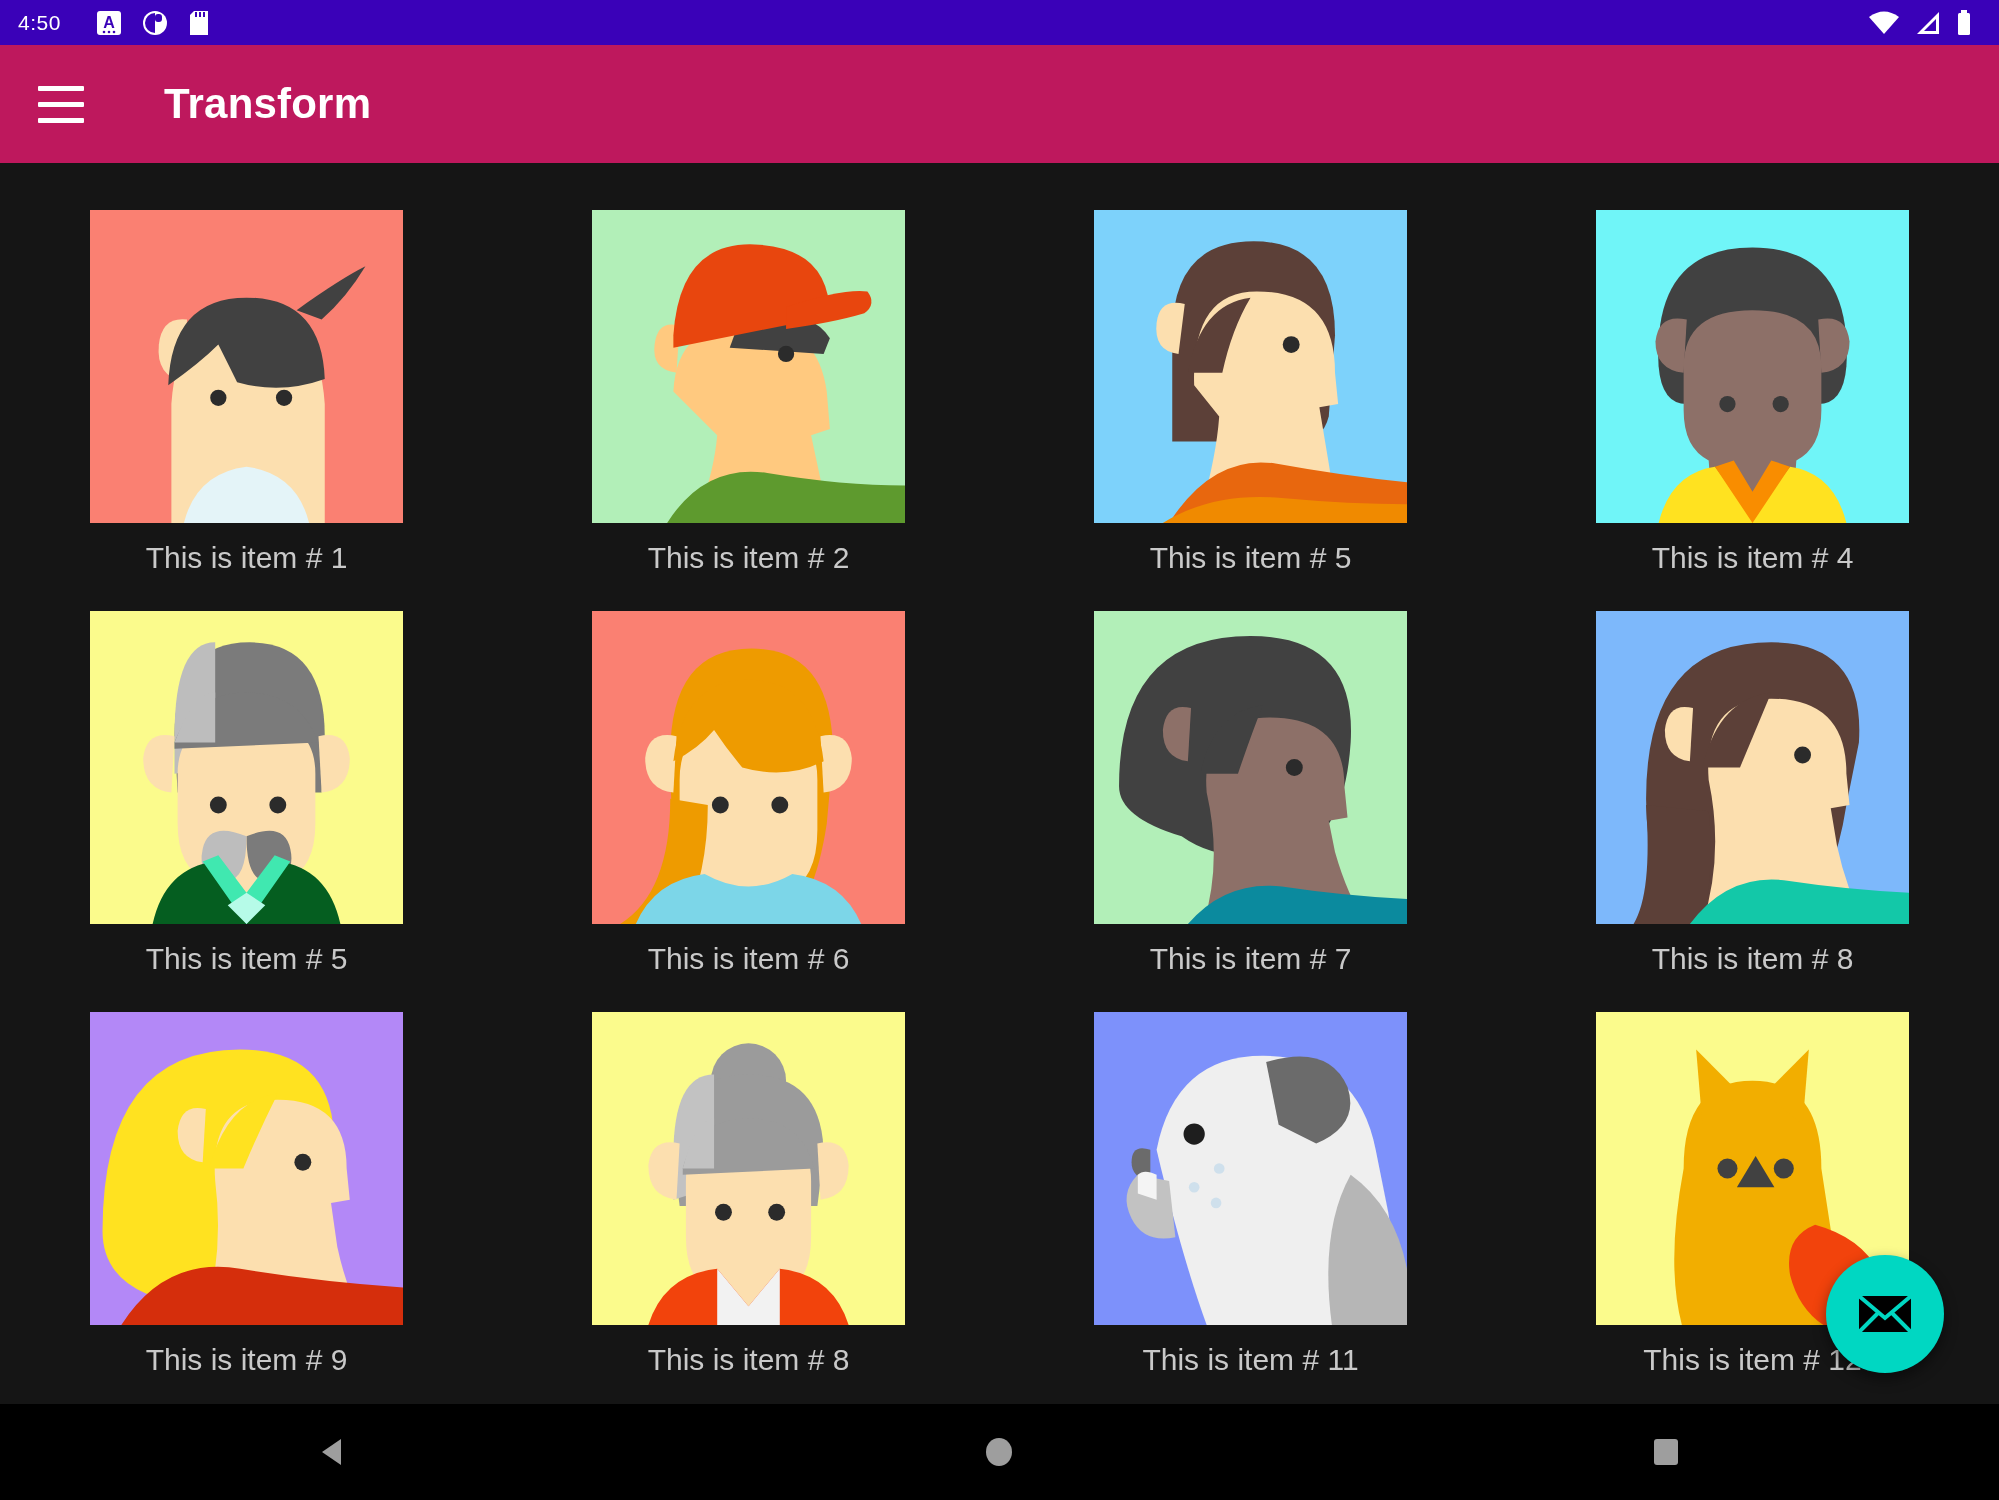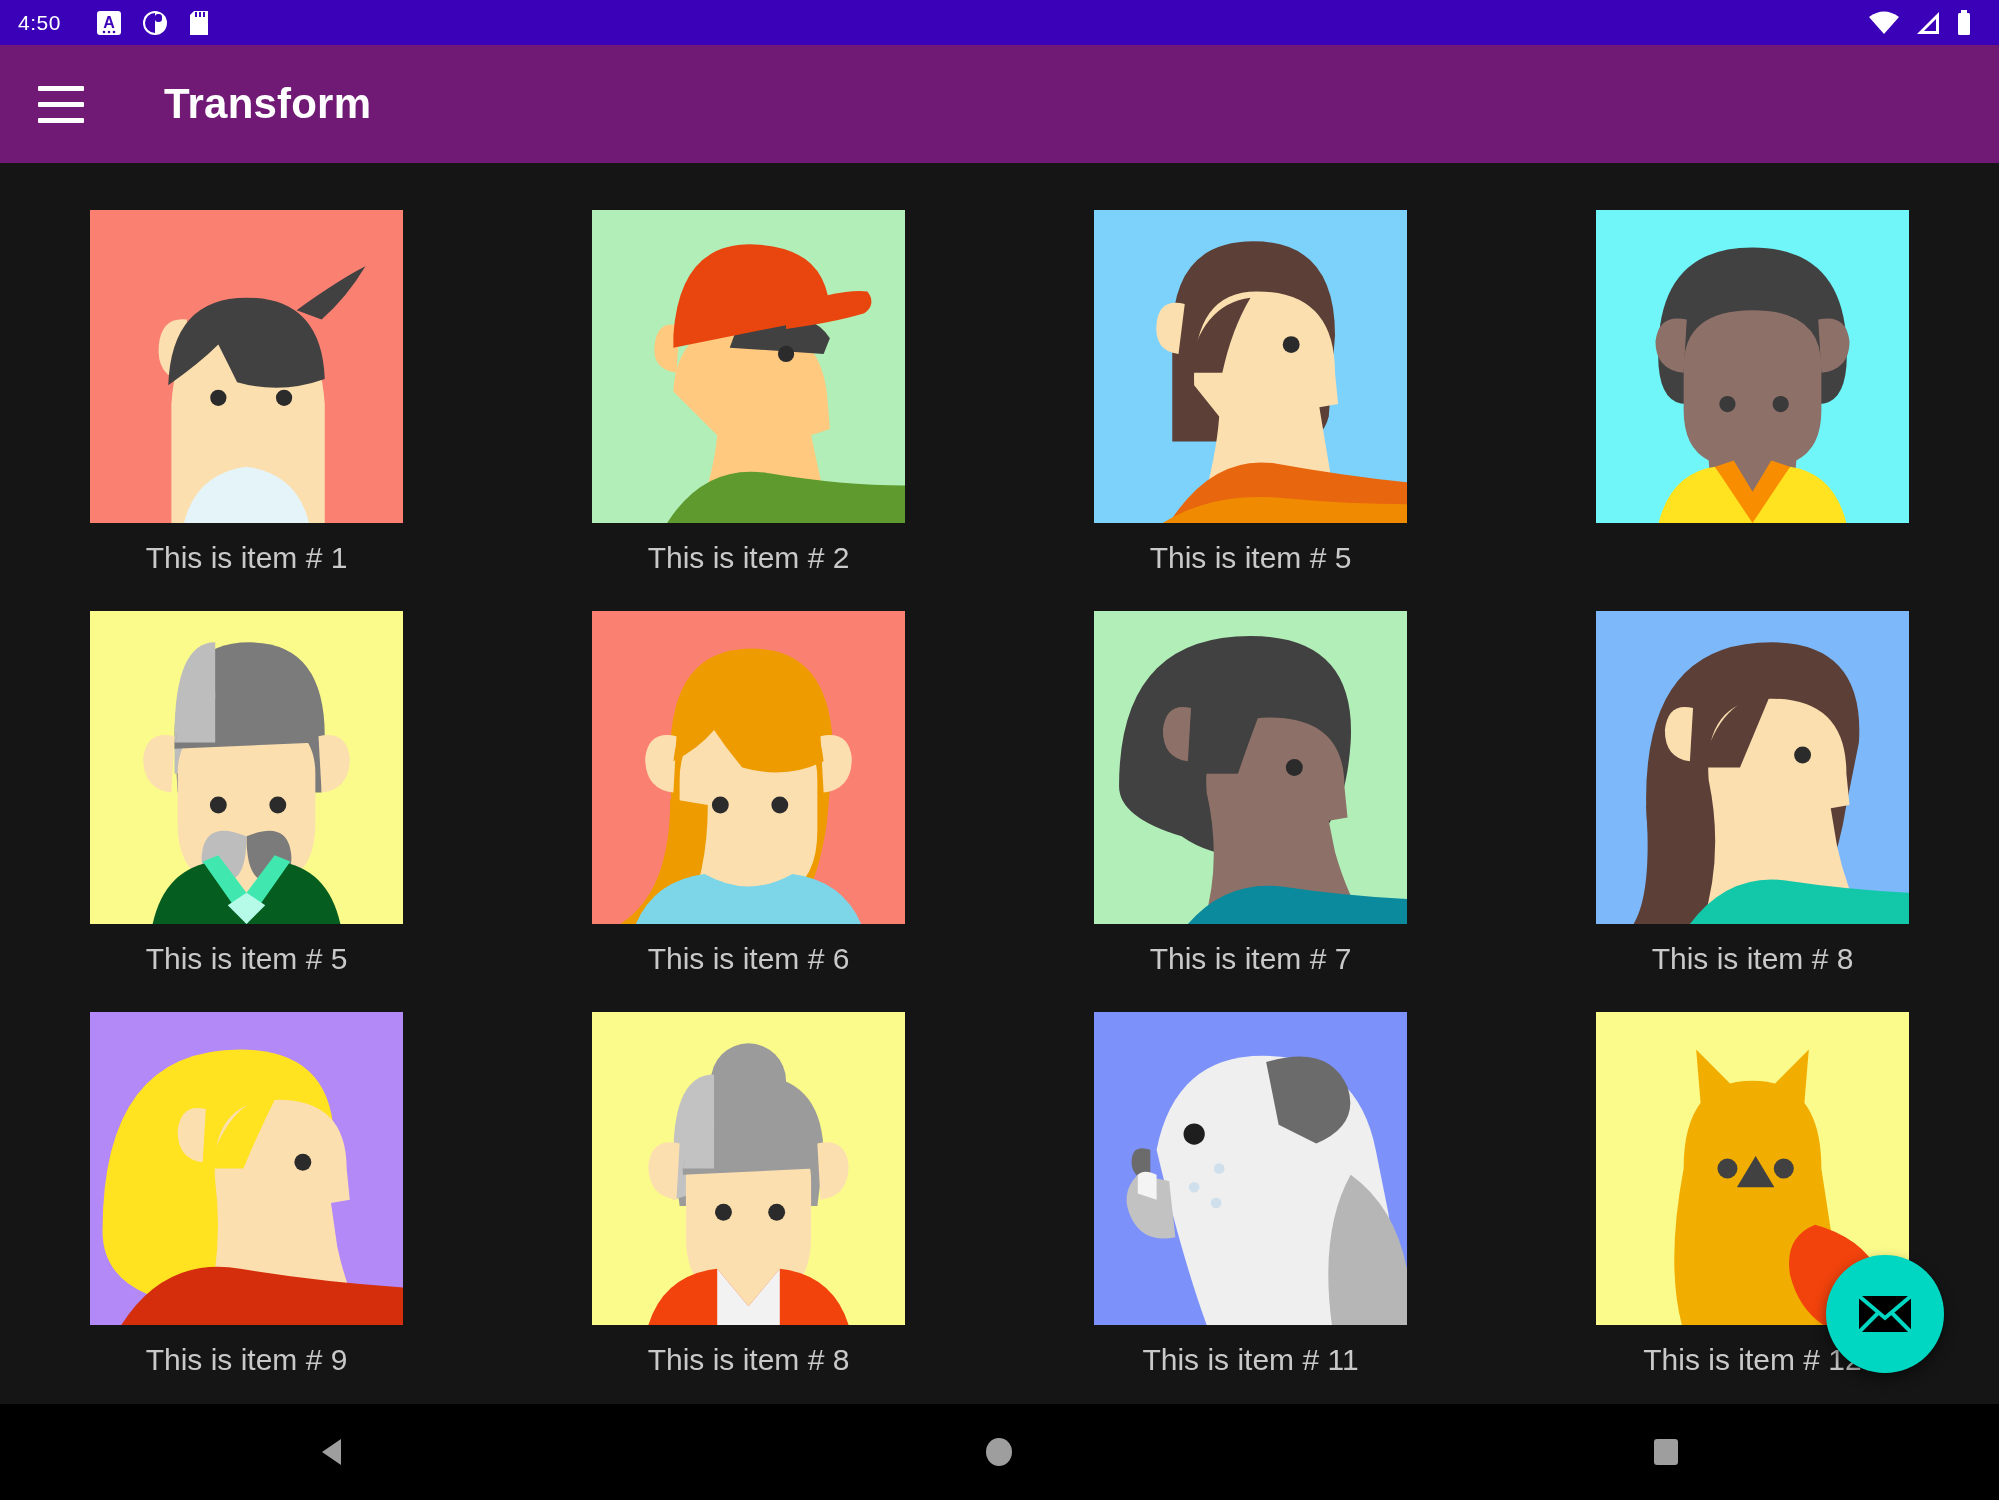--- a/index.html
+++ b/index.html
@@ -29,21 +29,21 @@
     font-family: "Liberation Sans", sans-serif;
   }
   .sb-icons-left { display: flex; align-items: center; gap: 18px; margin-left: 34px; }
   .sb-icons-right { margin-left: auto; display: flex; align-items: center; gap: 12px; padding-right: 8px;}
   .sb-ic { display: block; }
 
   
   #appbar {
     position: absolute; top: 45px; left: 0;
     width: 1999px; height: 118px;
-    background: #701a75;
+    background: #be185d;
     display: flex; align-items: center;
   }
   #menu-btn {
     width: 64px; height: 64px; margin-left: 38px;
     display: flex; flex-direction: column; justify-content: center; gap: 11px;
     cursor: pointer;
   }
   #menu-btn span { display:block; width: 46px; height: 5px; background: #fff; border-radius: 1px; }
   #appbar-title {
     color: #ffffff; font-size: 42px; font-weight: bold;
@@ -203,20 +203,21 @@
             <path d="M20 50 q-2 -38 30 -38 q32 0 30 38 q-1 12 -9 12 l-42 0 q-8 0 -9 -12 Z" fill="#414141"></path>
             <path d="M28 52 q-9 -1 -9 -10 q1 -9 10 -7 Z" fill="#8D7068"></path>
             <path d="M72 52 q9 -1 9 -10 q-1 -9 -10 -7 Z" fill="#8D7068"></path>
             <path d="M28 50 q0 -18 22 -18 q22 0 22 18 l0 14 q0 12 -8 16 l-1 14 l-26 0 l-1 -14 q-8 -4 -8 -16 Z" fill="#8D7068"></path>
             <circle cx="42" cy="62" r="2.6" fill="#3a3a3a"></circle>
             <circle cx="59" cy="62" r="2.6" fill="#3a3a3a"></circle>
             <path d="M20 100 q4 -16 18 -18 l12 16 l12 -16 q14 2 18 18 Z" fill="#FFE220"></path>
             <path d="M38 82 l12 18 l12 -18 l-6 -2 l-6 10 l-6 -10 Z" fill="#F98D00"></path>
           </svg>
         </div>
+        <div class="cap">This is item # 4</div>
       </div>
       <div class="cell">
         <div class="thumb" style="background: rgb(251, 251, 140);">
           <svg viewBox="0 0 100 100" preserveAspectRatio="xMidYMid slice">
             <rect width="100" height="100" fill="#FBFB8C"></rect>
             <path d="M27 40 q0 -30 24 -30 q24 0 24 30 l-1 18 l-46 0 Z" fill="#7B7B7B"></path>
             <path d="M27 40 q0 -30 13 -30 l0 40 l-13 2 Z" fill="#BDBDBD"></path>
             <path d="M26 58 q-9 -1 -9 -11 q1 -9 10 -7 Z" fill="#FCDFAF"></path>
             <path d="M74 58 q9 -1 9 -11 q-1 -9 -10 -7 Z" fill="#FCDFAF"></path>
             <path d="M28 52 q0 -18 22 -18 q22 0 22 18 l0 16 q0 14 -9 18 l-1 14 l-24 0 l-1 -14 q-9 -4 -9 -18 Z" fill="#FCDFAF"></path>

